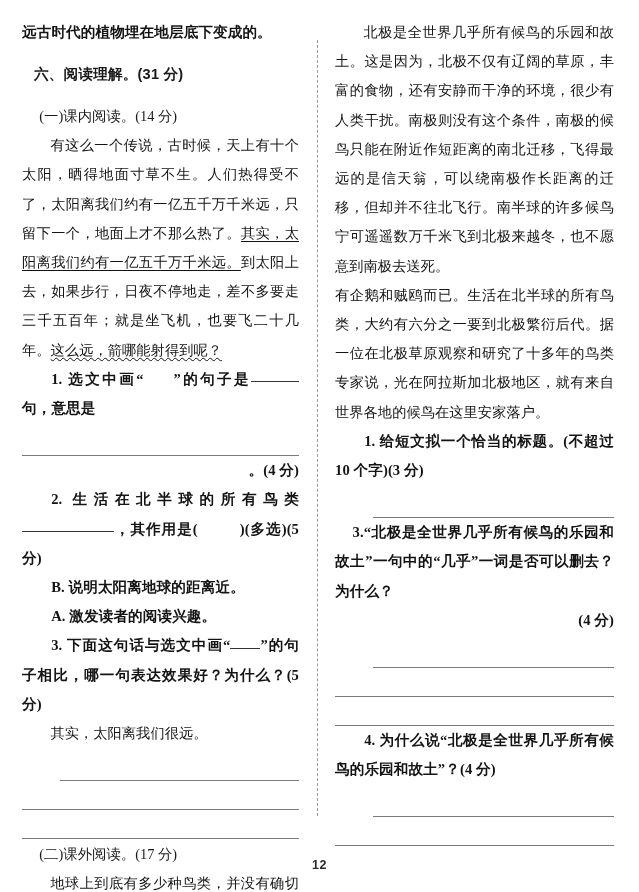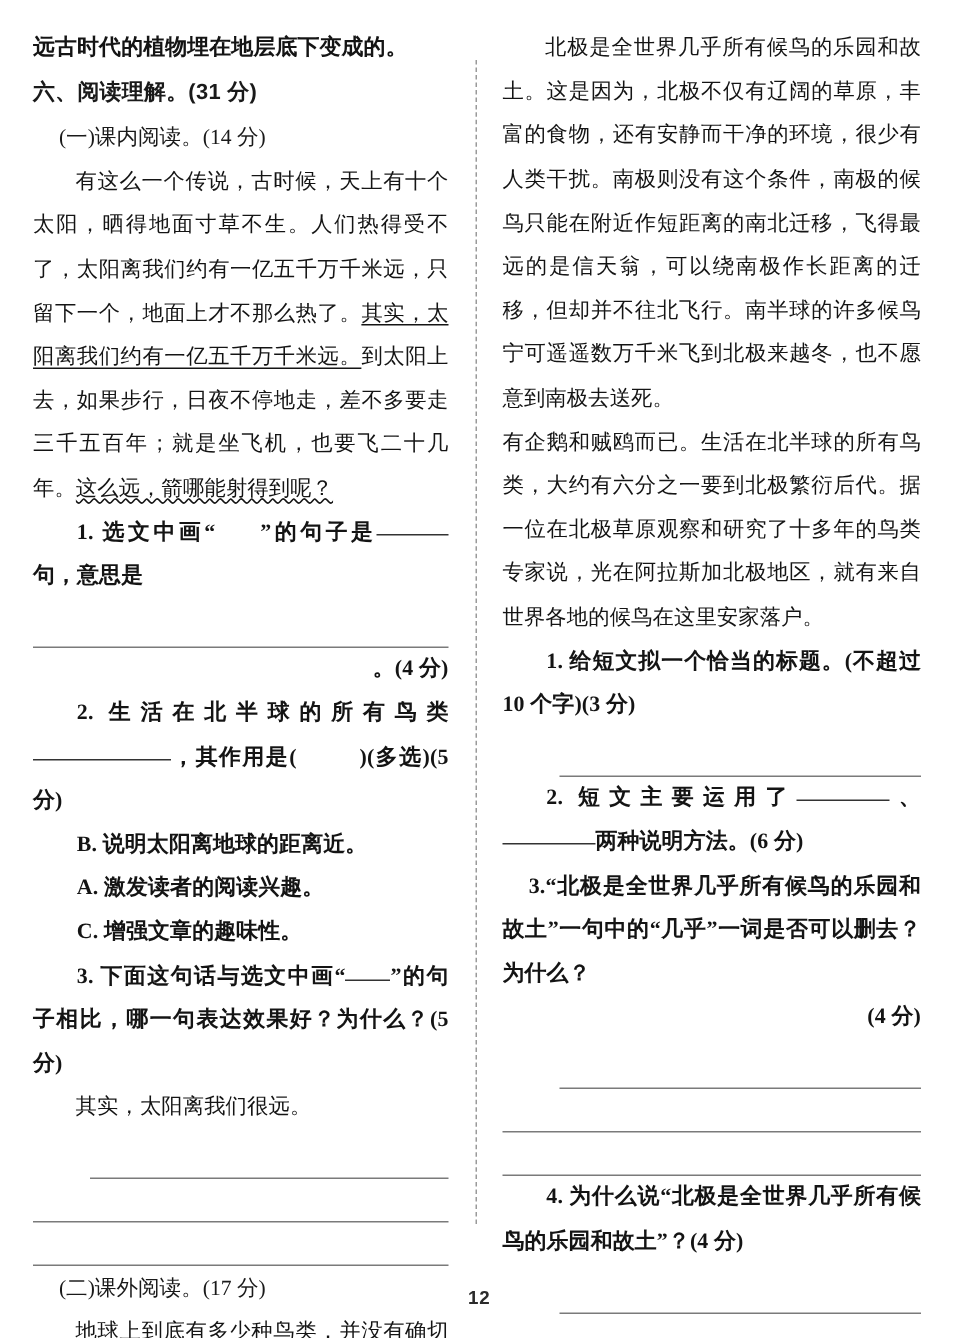--- a/index.html
+++ b/index.html
@@ -77,21 +77,21 @@
   }
   .q.indent  { text-indent: 2em; }
   .q.indent1 { text-indent: 1.2em; }
   .q.right   { text-align: right; }
 
   .section-head {
     font-family: "Liberation Sans", "DejaVu Sans", sans-serif;
     font-size: 14.6px;
     font-weight: bold;
     line-height: 30px;
-    margin: 0;
+    margin: 12px;
     letter-spacing: 0.2px;
   }
 
   .sub-head {
     font-family: "Liberation Serif", "DejaVu Serif", serif;
     font-size: 14.4px;
     line-height: 30px;
     margin: 0;
     text-indent: 1.2em;
   }
@@ -178,21 +178,20 @@
 
       <div class="ans-block">
         <div class="row"></div>
       </div>
       <p class="q right">。(4 分)</p>
 
       <p class="q indent"><span>2.</span> <span>生活在北半球的所有鸟类</span><span class="blank blank-lg"></span><span>，其作用是(</span><span class="paren-gap"></span><span>)(多选)(5 分)</span></p>
 
       <p class="q indent">B. 说明太阳离地球的距离近。</p>
       <p class="q indent">A. 激发读者的阅读兴趣。</p>
-      <p class="q indent">C. 增强文章的趣味性。</p>
 
       <p class="q indent"><span>3.</span> <span>下面这句话与选文中画“</span><span class="line-sample"></span><span>”的句子相比，哪一句表达效果好？为什么？(5 分)</span></p>
 
       <p class="passage indent">其实，太阳离我们很远。</p>
 
       <div class="ans-block">
         <div class="row indented"></div>
         <div class="row"></div>
         <div class="row"></div>
       </div>
@@ -208,21 +207,20 @@
       <p class="passage indent">北极是全世界几乎所有候鸟的乐园和故土。这是因为，北极不仅有辽阔的草原，丰富的食物，还有安静而干净的环境，很少有人类干扰。南极则没有这个条件，南极的候鸟只能在附近作短距离的南北迁移，飞得最远的是信天翁，可以绕南极作长距离的迁移，但却并不往北飞行。南半球的许多候鸟宁可遥遥数万千米飞到北极来越冬，也不愿意到南极去送死。</p>
 
       <p class="passage">有企鹅和贼鸥而已。生活在北半球的所有鸟类，大约有六分之一要到北极繁衍后代。据一位在北极草原观察和研究了十多年的鸟类专家说，光在阿拉斯加北极地区，就有来自世界各地的候鸟在这里安家落户。</p>
 
       <p class="q indent"><span>1.</span> <span>给短文拟一个恰当的标题。(不超过 10 个字)(3 分)</span></p>
 
       <div class="ans-block">
         <div class="row indented"></div>
       </div>
 
-      <p class="q indent"><span>2.</span> <span>短文主要运用了</span><span class="blank blank-md"></span><span>、</span><span class="blank blank-md"></span><span>两种说明方法。(6 分)</span></p>
 
       <p class="q indent1"><span>3.</span><span>“北极是全世界几乎所有候鸟的乐园和故土”一句中的“几乎”一词是否可以删去？为什么？</span></p>
       <p class="q right">(4 分)</p>
 
       <div class="ans-block">
         <div class="row indented"></div>
         <div class="row"></div>
         <div class="row"></div>
       </div>
 

